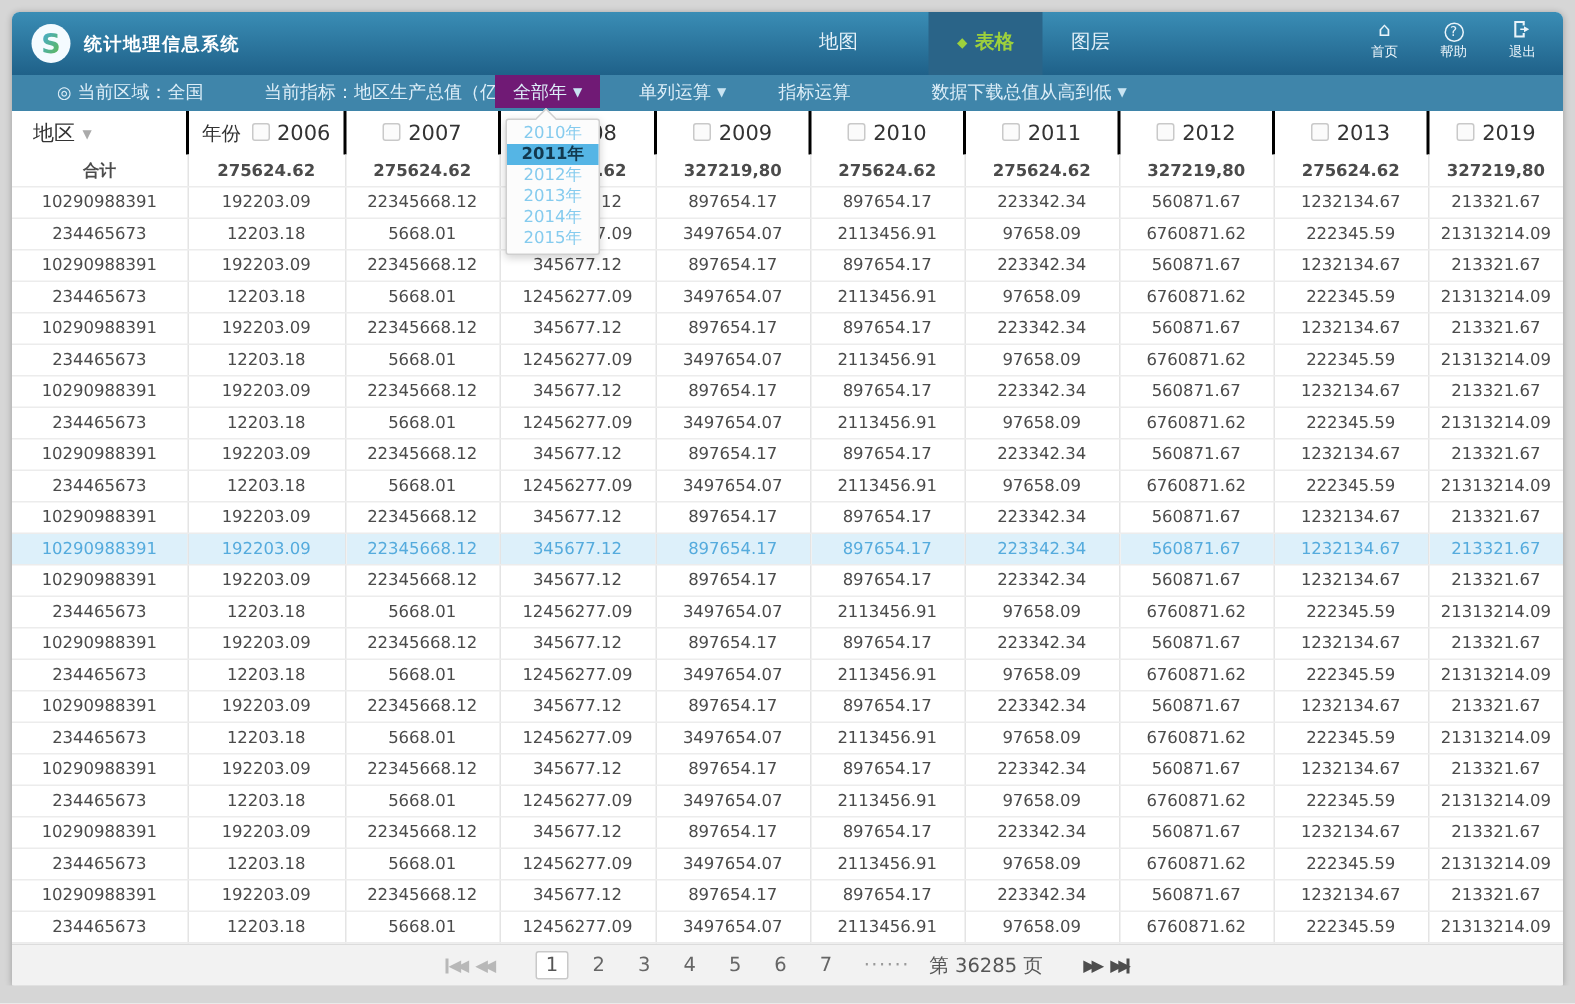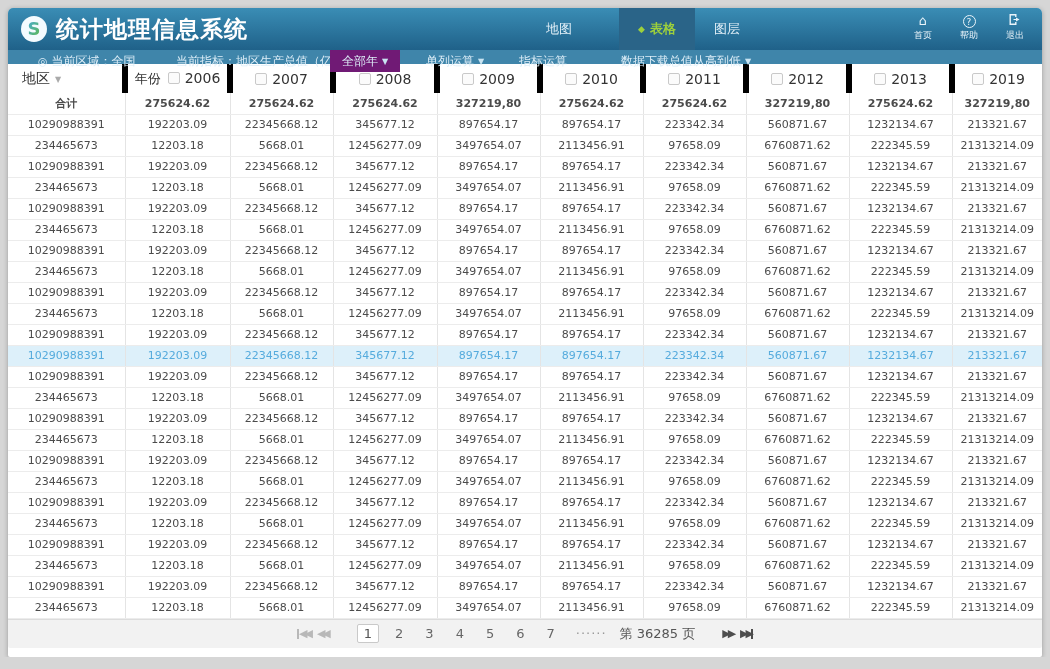--- a/index.html
+++ b/index.html
@@ -10,45 +10,45 @@
     box-shadow:0 1px 5px rgba(0,0,0,.28);
   }
 
   
   .main-header {
     position:relative; height:42px; border-radius:5px 5px 0 0;
     background:linear-gradient(#3a8db5,#1f6189);
     display:flex; align-items:center;
   }
   .logo { margin-left:12px; width:28px; height:28px; flex:0 0 auto; }
-  .app-title { color:#fff; font-size:23px; font-weight:bold; margin-left:8px; letter-spacing:1px; }
+  .app-title { color:#fff; font-size:12px; font-weight:bold; margin-left:8px; letter-spacing:1px; }
   .top-nav { position:absolute; left:519px; top:0; height:42px; display:flex; }
   .nav-item {
     height:42px; line-height:42px; padding:0 19px; color:#e3f0f8; font-size:13px; cursor:pointer;
   }
   .nav-item.active { background:#2a6488; color:#9dd03c; font-weight:bold;margin-left:28px; }
   .nav-item .diamond { font-size:9px; margin-right:5px; color:#9dd03c; vertical-align:1px; }
   .top-actions { position:absolute; right:10px; top:5px; display:flex; gap:12px; }
   .action { width:34px; text-align:center; color:#eaf4fa; font-size:9px; line-height:1.1; cursor:pointer; }
   .action .ic { display:block; height:16px; margin-bottom:2px; font-size:13px; line-height:16px; }
   .help-circle { display:inline-block; width:13px; height:13px; border:1px solid #eaf4fa; border-radius:50%; font-size:9px; line-height:12px; }
 
   
-  .toolbar { position:relative; height:14px; background:#3f85aa; font-size:12px; color:#ddeef8; }
+  .toolbar { position:relative; height:24px; background:#3f85aa; font-size:12px; color:#ddeef8; }
   .tb-item { position:absolute; top:0; height:22px; line-height:22px; cursor:pointer; white-space:nowrap; }
   .tb-item .caret { font-size:8px; margin-left:4px; color:#c9e4f2; vertical-align:1px; }
   .tb-pin { font-size:11px; margin-right:4px; }
   .tb-box { background:#701a75; padding:0 12px; }
 
   
   .grid { width:1034px; border-collapse:collapse; table-layout:fixed; }
   .grid td, .grid th { overflow:hidden; white-space:nowrap; }
   .grid thead th {
     height:29px; background:#fff; font-size:14px; color:#333; font-weight:normal;
-    border-right:6px solid #000000; vertical-align:middle; text-align:center;
+    border-right:2px solid #000000; vertical-align:middle; text-align:center;
   }
   .region-th { text-align:left !important; padding-left:14px; font-size:13px; }
   .region-th .caret { color:#aaa; font-size:8px; margin-left:5px; vertical-align:1px; }
   .year-label { color:#333; font-size:13px; margin-right:7px; }
   .cb { display:inline-block; width:12px; height:12px; border:1px solid #c9c9c9; background:#fbfbfb; border-radius:2px; margin-right:5px; vertical-align:-1px; }
   .total-row td {
     height:22px; background:#ececec; color:#3ea0d8; font-size:12px; font-weight:bold;
     text-align:center; border-right:1px solid #ddd;
   }
   .grid tbody td {
@@ -484,20 +484,30 @@
           <td>3497654.07</td>
           <td>2113456.91</td>
           <td>97658.09</td>
           <td>6760871.62</td>
           <td>222345.59</td>
           <td>21313214.09</td>
         </tr>
       </tbody>
   </table>
 
+  <div class="year-dropdown">
+    <div class="notch"></div>
+
+  <div class="dd-option">2010年</div>
+      <div class="dd-option selected">2011年</div>
+      <div class="dd-option">2012年</div>
+      <div class="dd-option">2013年</div>
+      <div class="dd-option">2014年</div>
+      <div class="dd-option">2015年</div>
+    </div>
 
   <div class="pagination">
     <span class="pg-icon disabled"><span class="pg-bar"></span>◀◀</span>
     <span class="pg-icon disabled" style="margin-right:14px">◀◀</span>
     <span class="pg-group">
         <span class="pg-num current">1</span>
         <span class="pg-num">2</span>
         <span class="pg-num">3</span>
         <span class="pg-num">4</span>
         <span class="pg-num">5</span>

